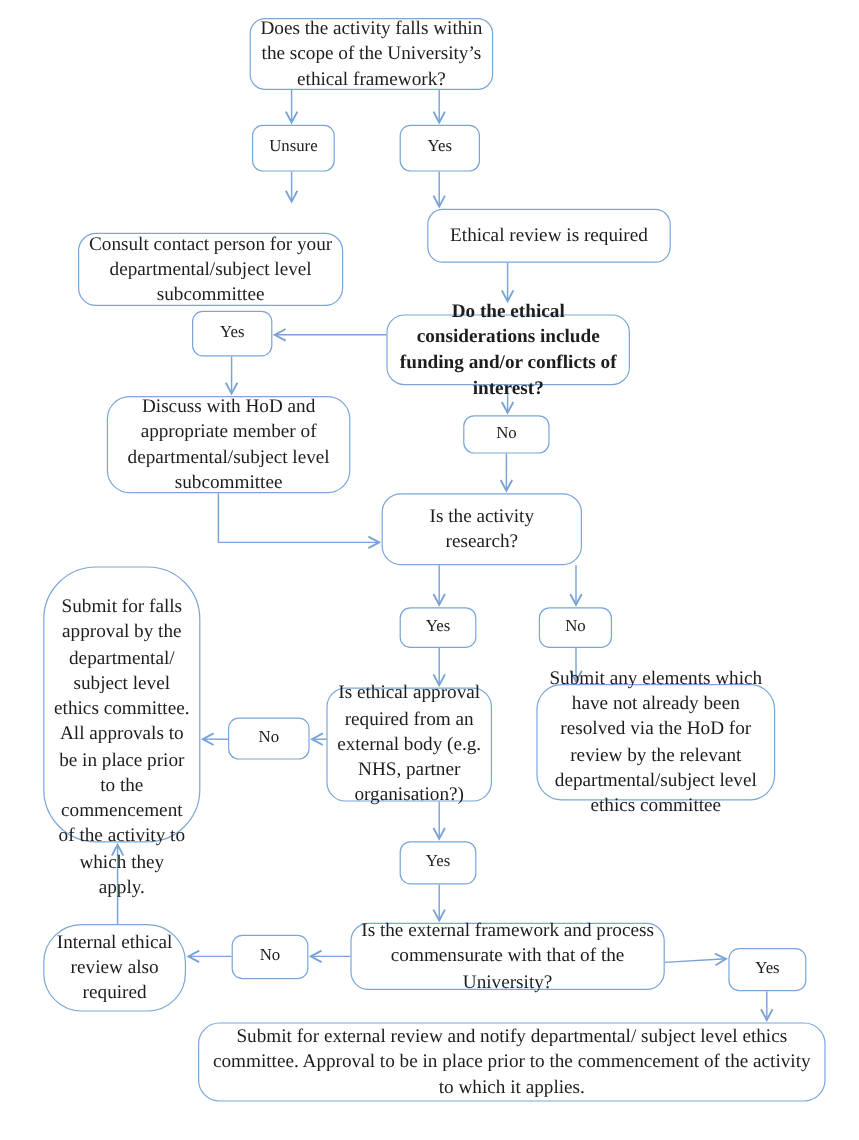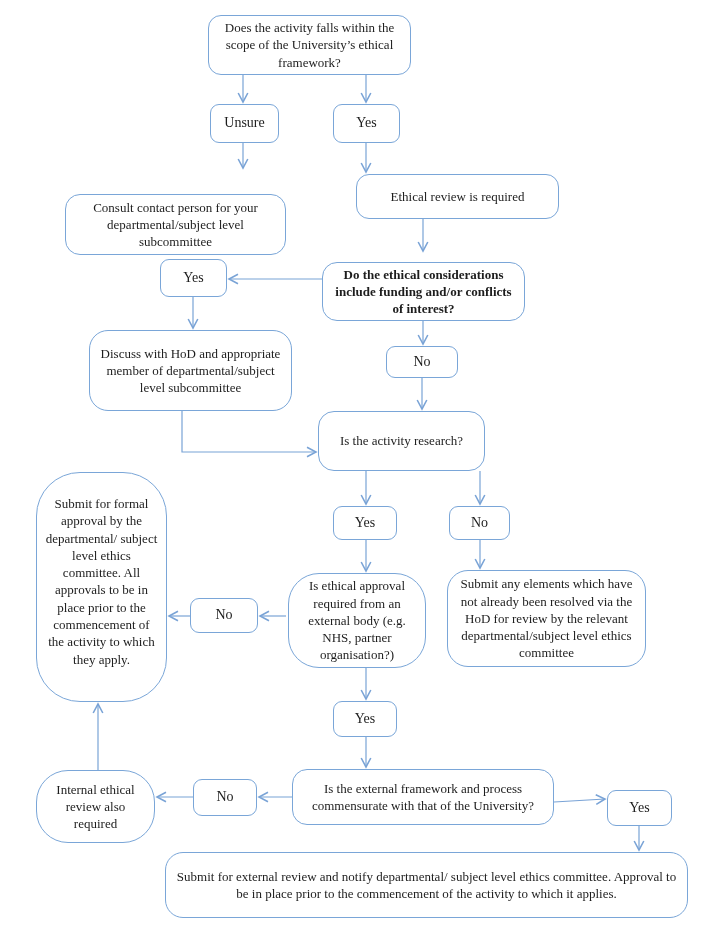--- a/index.html
+++ b/index.html
@@ -40,40 +40,40 @@
     position: absolute;
     z-index: 1;
     border: 1.4px solid var(--box-border);
     border-radius: 12px;
     background: var(--background);
     color: var(--text);
     display: flex;
     align-items: center;
     justify-content: center;
     text-align: center;
-    font-size: 13px;
+    font-size: 16px;
     line-height: 1.33;
     padding: 3px 8px;
   }
   .node.small { font-size: 14px; border-radius: 9px; padding: 2px 4px; }
 
   #n-q1              { left: 208px; top:  15px; width: 203px; height:  60px; border-radius: 13px; }
   #n-unsure          { left: 210px; top: 104px; width:  69px; height:  39px; text-align: center; }
   #n-yes1            { left: 333px; top: 104px; width:  67px; height:  39px; }
   #n-consult         { left:  65px; top: 170px; width: 221px; height:  61px; border-radius: 15px; margin-top: 24px; }
   #n-ethical-review  { left: 322px; top: 174px; width: 203px; height:  45px; border-radius: 13px; margin-left: 34px; }
   #n-q2              { left: 322px; top: 262px; width: 203px; height:  59px; border-radius: 15px; font-weight: bold; }
   #n-yes2            { left: 160px; top: 259px; width:  67px; height:  38px; }
   #n-discuss         { left:  89px; top: 330px; width: 203px; height:  81px; border-radius: 19px; }
   #n-no1             { left: 386px; top: 346px; width:  72px; height:  32px; }
   #n-q3              { left: 318px; top: 411px; width: 167px; height:  60px; border-radius: 16px; }
   #n-yes3            { left: 333px; top: 506px; width:  64px; height:  34px; }
   #n-no2             { left: 449px; top: 506px; width:  61px; height:  34px; }
   #n-submit-formal   { left:  36px; top: 472px; width: 131px; height: 230px; border-radius: 44px; align-items: flex-start; padding-top: 22px; }
-  #n-q4              { left: 288px; top: 573px; width: 138px; height:  95px; border-radius: 31px; }
+  #n-q4              { left: 272px; top: 573px; width: 138px; height:  95px; border-radius: 16px; }
   #n-no3             { left: 190px; top: 598px; width:  68px; height:  35px; }
   #n-submit-elements { left: 447px; top: 570px; width: 199px; height:  97px; border-radius: 21px; }
   #n-yes4            { left: 333px; top: 701px; width:  64px; height:  36px; }
   #n-q5              { left: 292px; top: 769px; width: 262px; height:  56px; border-radius: 15px; }
   #n-internal        { left:  36px; top: 770px; width: 119px; height:  73px; border-radius: 32px; }
   #n-no4             { left: 193px; top: 779px; width:  64px; height:  37px; }
   #n-yes5            { left: 607px; top: 790px; width:  65px; height:  36px; }
   #n-external-submit { left: 165px; top: 852px; width: 523px; height:  66px; border-radius: 18px; }
 </style>
 </head>
@@ -117,21 +117,21 @@
   <div class="node small" id="n-yes1">Yes</div>
   <div class="node" id="n-consult">Consult contact person for your departmental/subject level subcommittee</div>
   <div class="node" id="n-ethical-review">Ethical review is required</div>
   <div class="node" id="n-q2">Do the ethical considerations include funding and/or conflicts of interest?</div>
   <div class="node small" id="n-yes2">Yes</div>
   <div class="node" id="n-discuss">Discuss with HoD and appropriate member of departmental/subject level subcommittee</div>
   <div class="node small" id="n-no1">No</div>
   <div class="node" id="n-q3">Is the activity research?</div>
   <div class="node small" id="n-yes3">Yes</div>
   <div class="node small" id="n-no2">No</div>
-  <div class="node" id="n-submit-formal">Submit for formal approval by the departmental/ subject level ethics committee. All approvals to be in place prior to the commencement of the activity to which they apply.</div>
+  <div class="node" id="n-submit-formal">Submit for falls approval by the departmental/ subject level ethics committee. All approvals to be in place prior to the commencement of the activity to which they apply.</div>
   <div class="node" id="n-q4">Is ethical approval required from an external body (e.g. NHS, partner organisation?)</div>
   <div class="node small" id="n-no3">No</div>
   <div class="node" id="n-submit-elements">Submit any elements which have not already been resolved via the HoD for review by the relevant departmental/subject level ethics committee</div>
   <div class="node small" id="n-yes4">Yes</div>
   <div class="node" id="n-q5">Is the external framework and process commensurate with that of the University?</div>
   <div class="node" id="n-internal">Internal ethical review also required</div>
   <div class="node small" id="n-no4">No</div>
   <div class="node small" id="n-yes5">Yes</div>
   <div class="node" id="n-external-submit">Submit for external review and notify departmental/ subject level ethics committee. Approval to be in place prior to the commencement of the activity to which it applies.</div>
 

